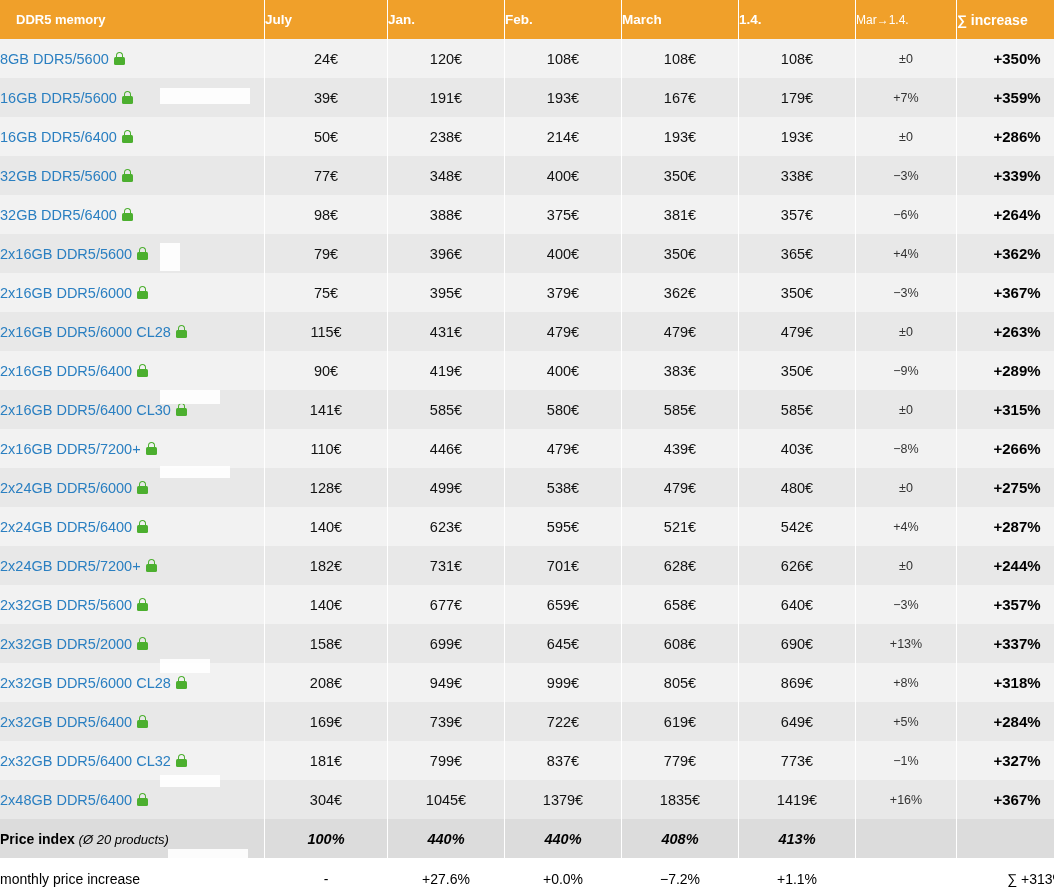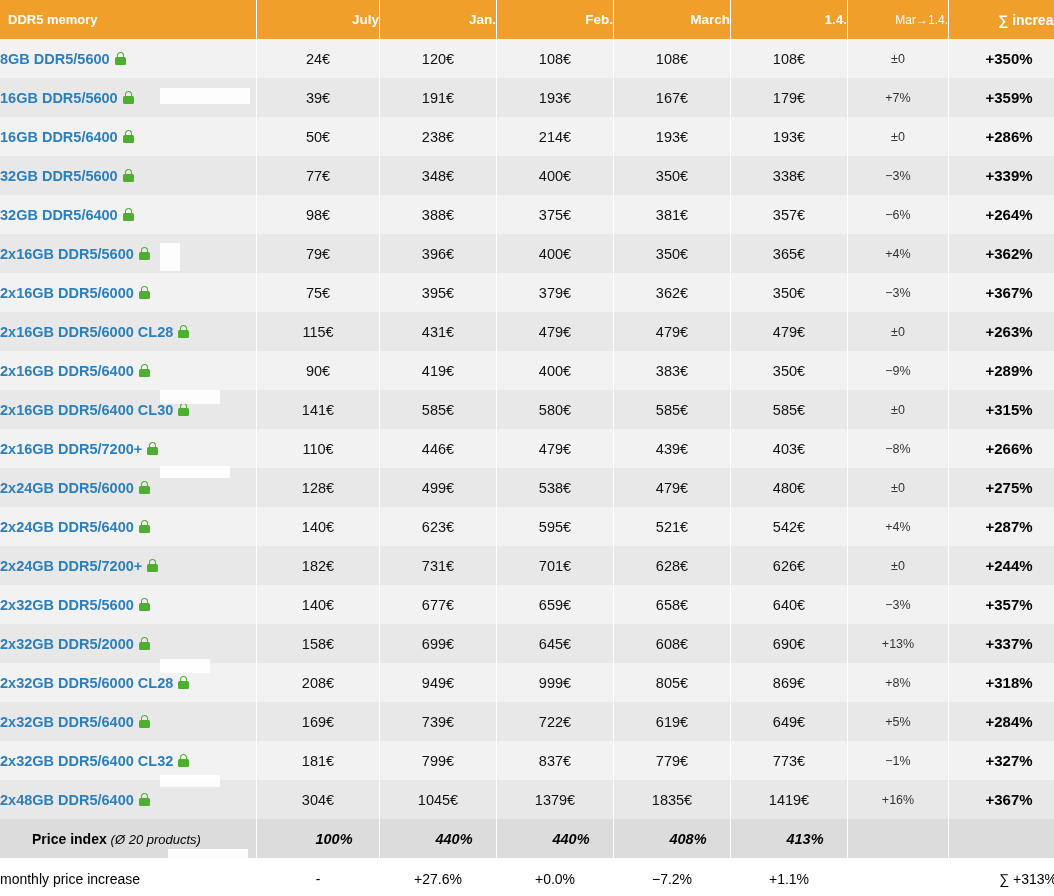--- a/index.html
+++ b/index.html
@@ -23,28 +23,28 @@
     padding: 0;
     margin: 0;
   }
   
   thead th {
     background: #f0a02a;
     color: #ffffff;
     font-weight: bold;
     font-size: 13.5px;
     height: 39px;
-    text-align: right;
+    text-align: left;
     border-right: 1px solid #ffffff;
     vertical-align: middle;
     white-space: nowrap;
   }
   thead th.col-name {
     text-align: left;
-    padding-left: 8px;
+    padding-left: 16px;
     font-size: 13px;
   }
   thead th.col-delta {
     font-size: 12px;
     font-weight: normal;
   }
   thead th.col-sum {
     font-size: 14px;
   }
   thead th:last-child {
@@ -69,21 +69,20 @@
   td.name {
     text-align: left;
     padding-left: 10px;
     color: #2a7fc1;
     font-size: 14.5px;
   }
   td.name .lockwrap {
     display: inline-flex;
     align-items: center;
     gap: 5px;
-    font-weight: bold;
   }
   .lock-icon {
     display: inline-block;
     width: 11px;
     height: 13px;
     position: relative;
     vertical-align: -2px;
   }
   .lock-icon .body {
     position: absolute;
@@ -118,21 +117,20 @@
     color: #000000;
   }
 
   
   tr.index-row td {
     background: #dcdcdc;
     font-weight: bold;
     font-style: italic;
     font-size: 14.5px;
     color: #000000;
-    padding-left: 32px;
   }
   tr.index-row td.name {
     color: #000000;
     font-style: normal;
     font-weight: bold;
     font-size: 14px;
   }
   tr.index-row td.name .sub {
     font-weight: normal;
     font-style: italic;

